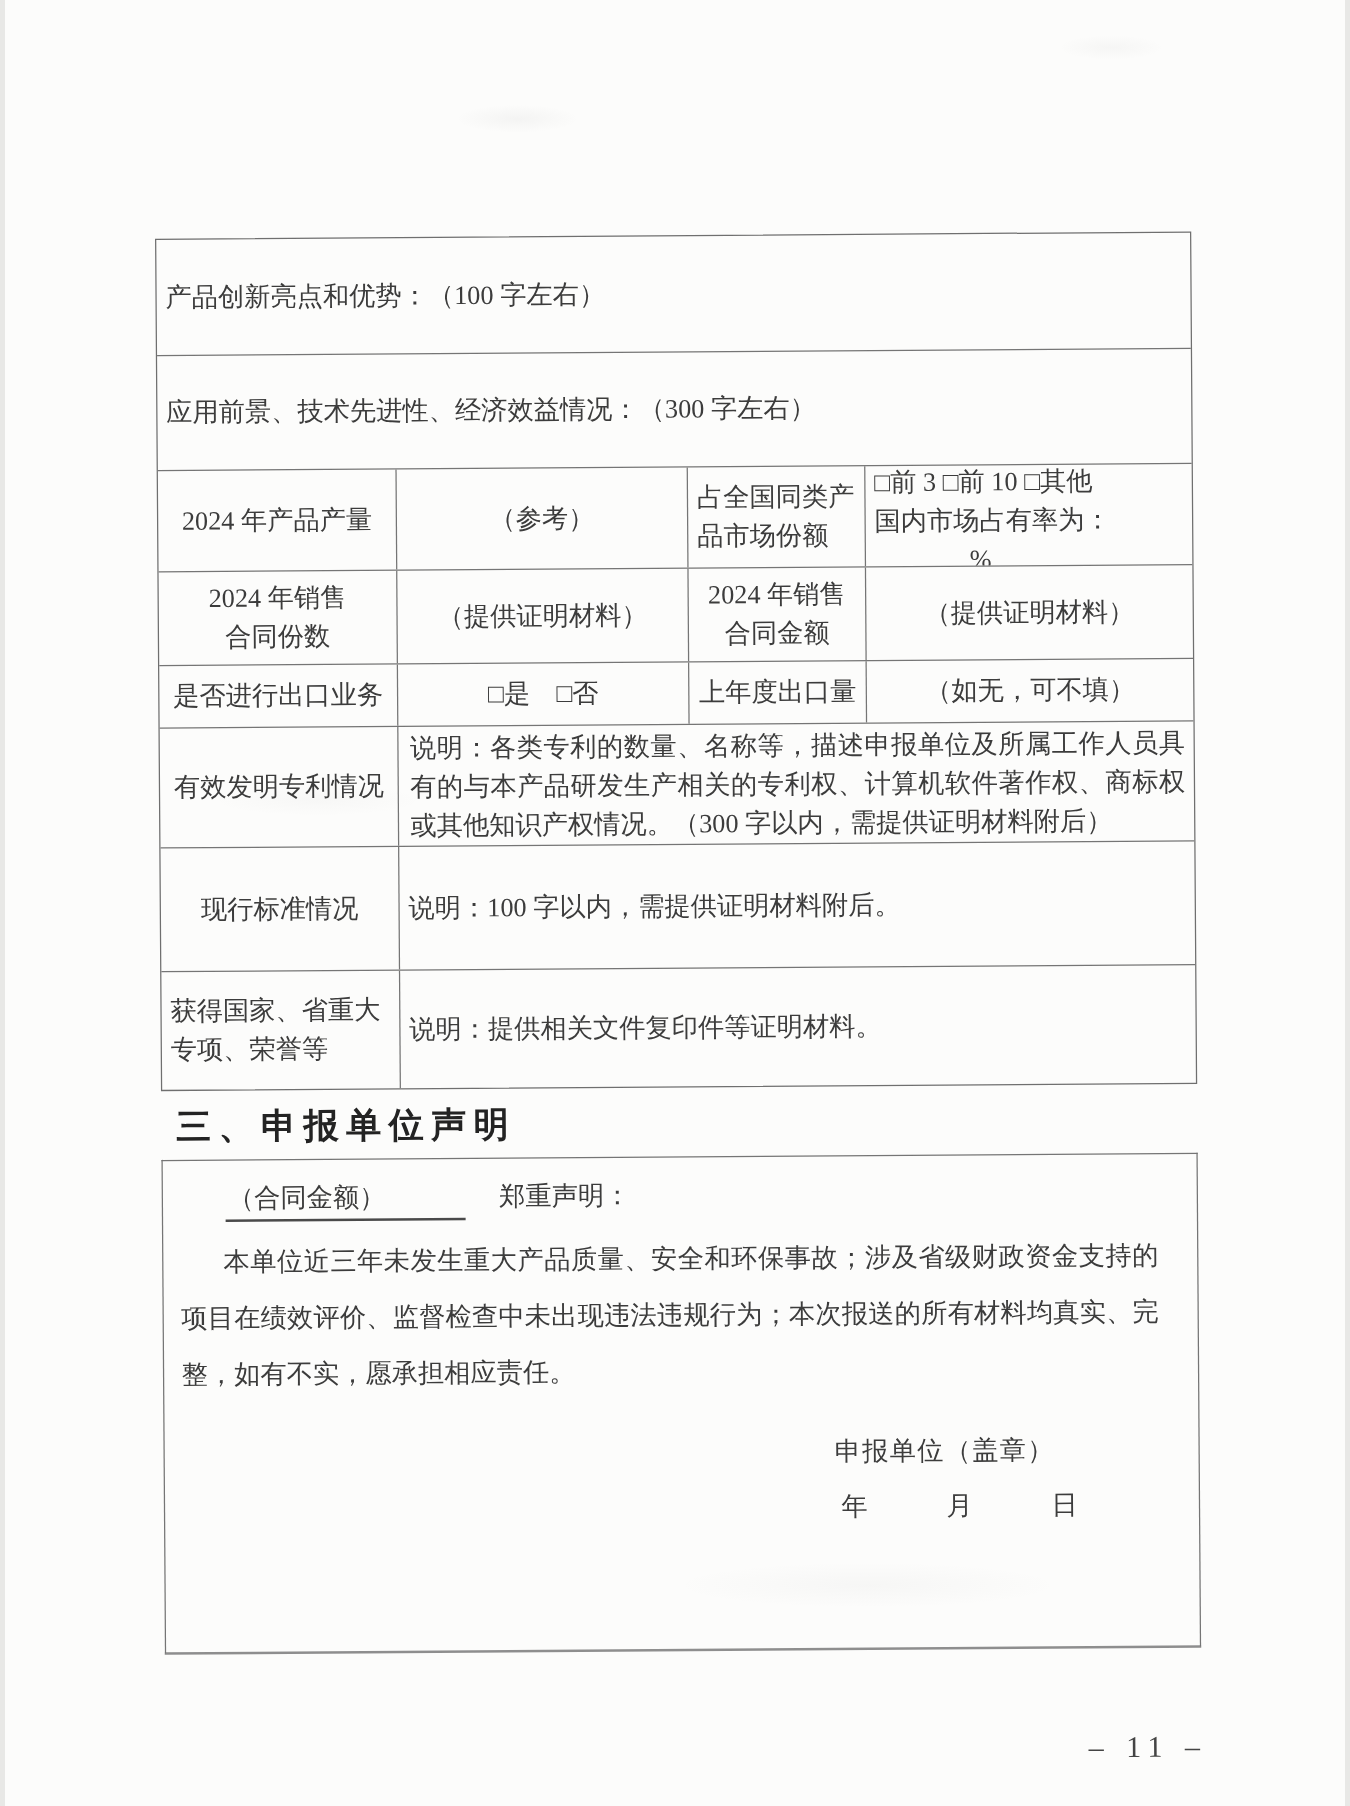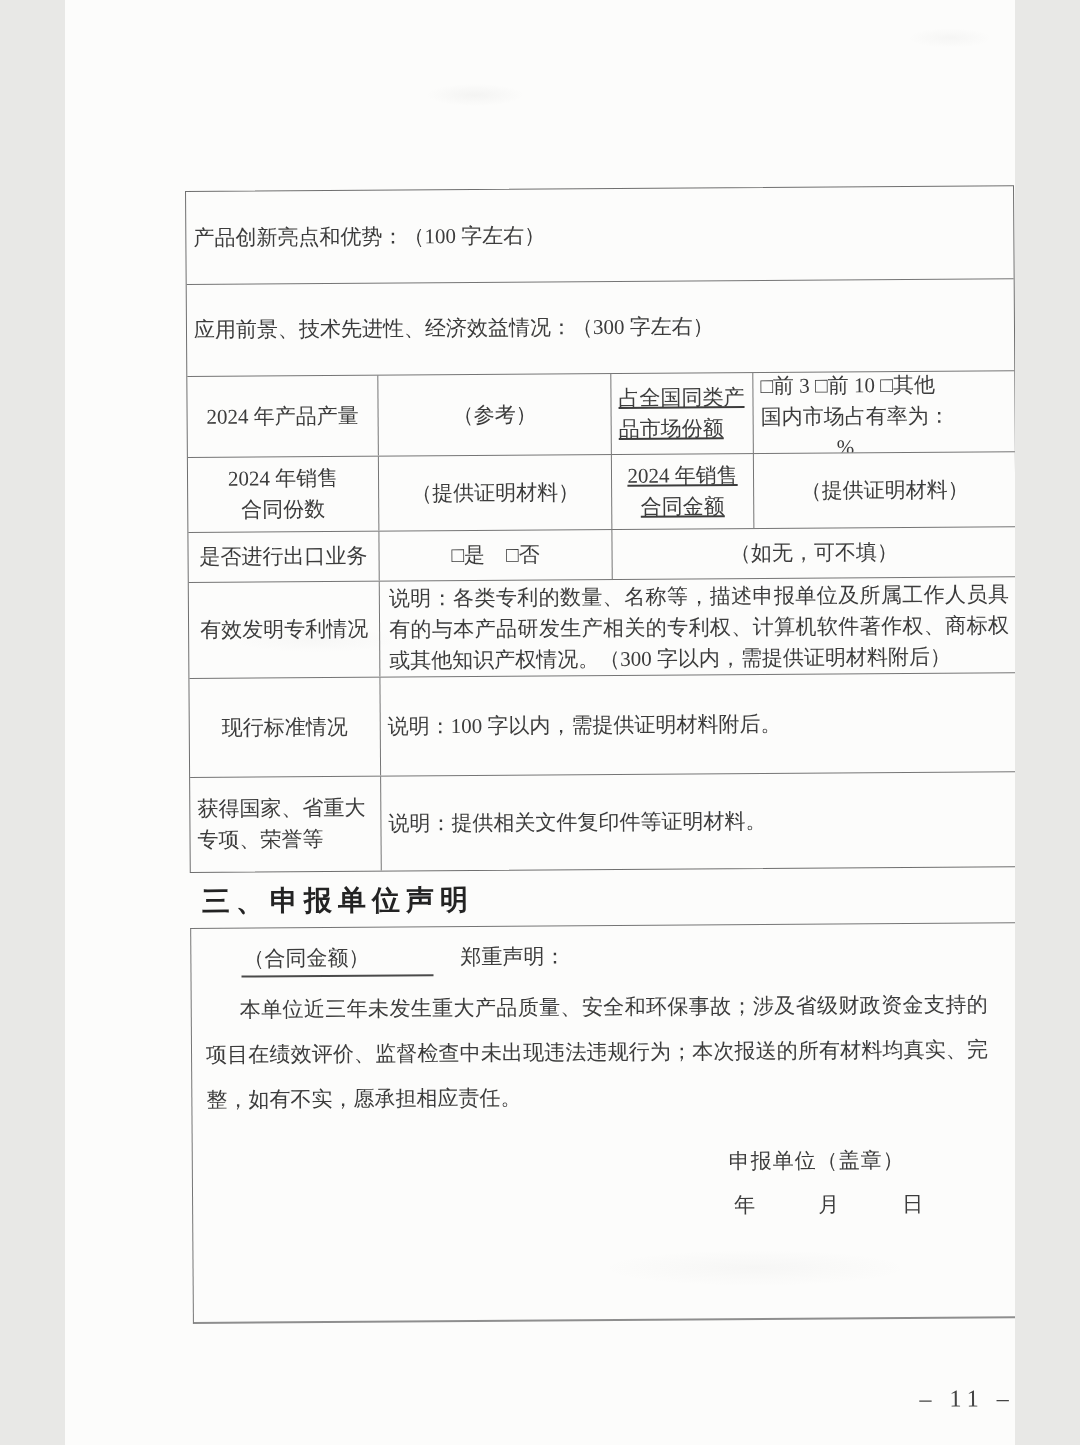--- a/index.html
+++ b/index.html
@@ -1,18 +1,18 @@
 <!DOCTYPE html>
 <html><head>
 <meta charset="utf-8">
 <style>
   html,body{margin:0;padding:0;background:#e8e8e6;}
   .sheet{
     position:relative;
-    width:950px;height:1445px;
+    width:1072px;height:1445px;
     margin:0 auto;
     background:#fcfcfb;
     overflow:hidden;
     font-family:"Liberation Serif","DejaVu Serif",serif;
     color:#3c3c3c;
     
     background-image:
       radial-gradient(ellipse 70px 16px at 410px 95px, rgba(90,90,90,0.05), rgba(0,0,0,0) 70%),
       radial-gradient(ellipse 60px 14px at 885px 38px, rgba(90,90,90,0.04), rgba(0,0,0,0) 70%),
       radial-gradient(ellipse 220px 26px at 690px 1268px, rgba(90,90,90,0.035), rgba(0,0,0,0) 70%),
@@ -30,21 +30,21 @@
     border:1px solid #6f6f6f;
     font-size:21px;line-height:31px;
     box-sizing:border-box;
   }
   .trow{display:flex;box-sizing:border-box;}
   .trow + .trow{border-top:1px solid #757575;}
   .cell{box-sizing:border-box;display:flex;align-items:center;overflow:hidden;}
   .cell + .cell{border-left:1px solid #757575;}
   .c1{width:190px;flex:none;}
   .c2{width:233px;flex:none;}
-  .c3{width:142px;flex:none;text-decoration:underline;}
+  .c3{width:142px;flex:none;}
   .c4{flex:1;}
   .wide{flex:1;}
   .center{justify-content:center;text-align:center;}
   .pre{white-space:pre-line;}
   .padL{padding-left:7px;}
   .r1{height:92px;} .r2{height:92px;} .r3{height:81px;} .r4{height:75px;}
   .r5{height:50px;} .r6{height:96px;} .r7{height:99px;} .r8{height:95px;}
   .cell-block{display:block;padding-top:8px;}
   .desc{display:block;width:620px;padding:2px 0 0 9px;text-align:justify;line-height:31px;}
   .pct-blank{
@@ -74,21 +74,21 @@
   .decl-body{
     width:782px;margin:10px 0 0 14px;
     text-indent:34px;line-height:45px;text-align:justify;
   }
   .seal-line{position:absolute;left:536px;top:222px;letter-spacing:1px;}
   .date-line{position:absolute;left:541px;top:266px;}
 
   
   .page-number{
     position:absolute;left:850px;top:1388px;width:120px;
-    text-align:left;font-size:24px;letter-spacing:6px;color:#444;
+    text-align:center;font-size:24px;letter-spacing:6px;color:#444;
   }
 </style>
 </head>
 <body>
 
 <div class="sheet">
   <div class="content">
 
     <div class="info-table">
 
@@ -117,20 +117,21 @@
 合同份数</div>
         <div class="cell c2 center">（提供证明材料）</div>
         <div class="cell c3 center pre">2024 年销售
 合同金额</div>
         <div class="cell c4 center">（提供证明材料）</div>
       </div>
 
       <div class="trow r5">
         <div class="cell c1 center">是否进行出口业务</div>
         <div class="cell c2 center">□是　□否</div>
+        <div class="cell c3 center">上年度出口量</div>
         <div class="cell c4 center">（如无，可不填）</div>
       </div>
 
       <div class="trow r6">
         <div class="cell c1 center">有效发明专利情况</div>
         <div class="cell wide">
             <span class="desc">说明：各类专利的数量、名称等，描述申报单位及所属工作人员具有的与本产品研发生产相关的专利权、计算机软件著作权、商标权或其他知识产权情况。（300 字以内，需提供证明材料附后）</span>
           </div>
       </div>
 

